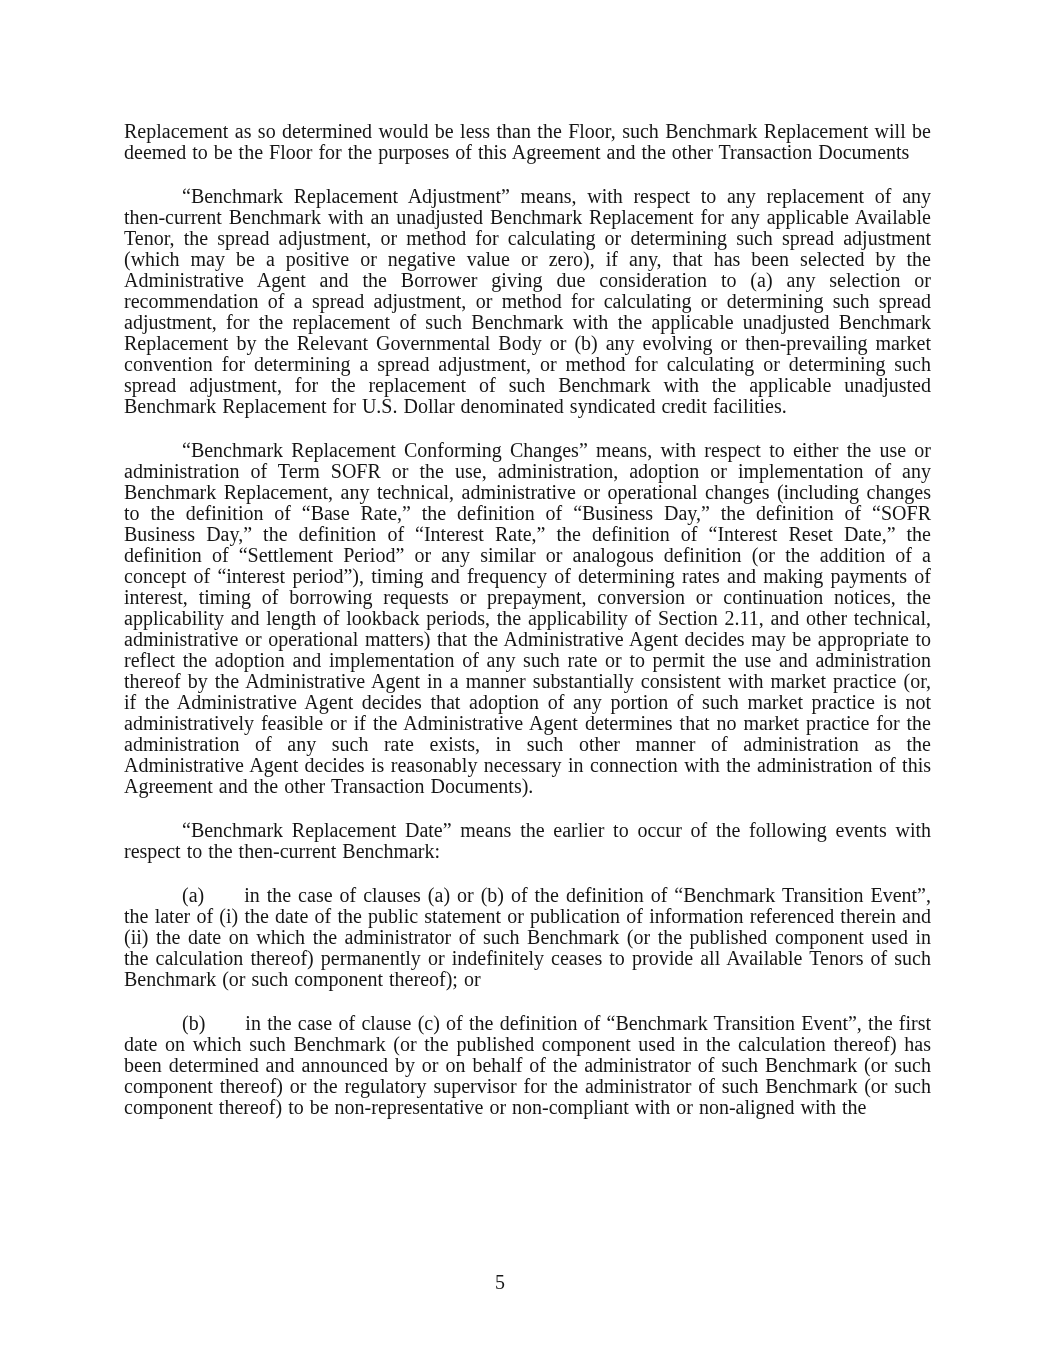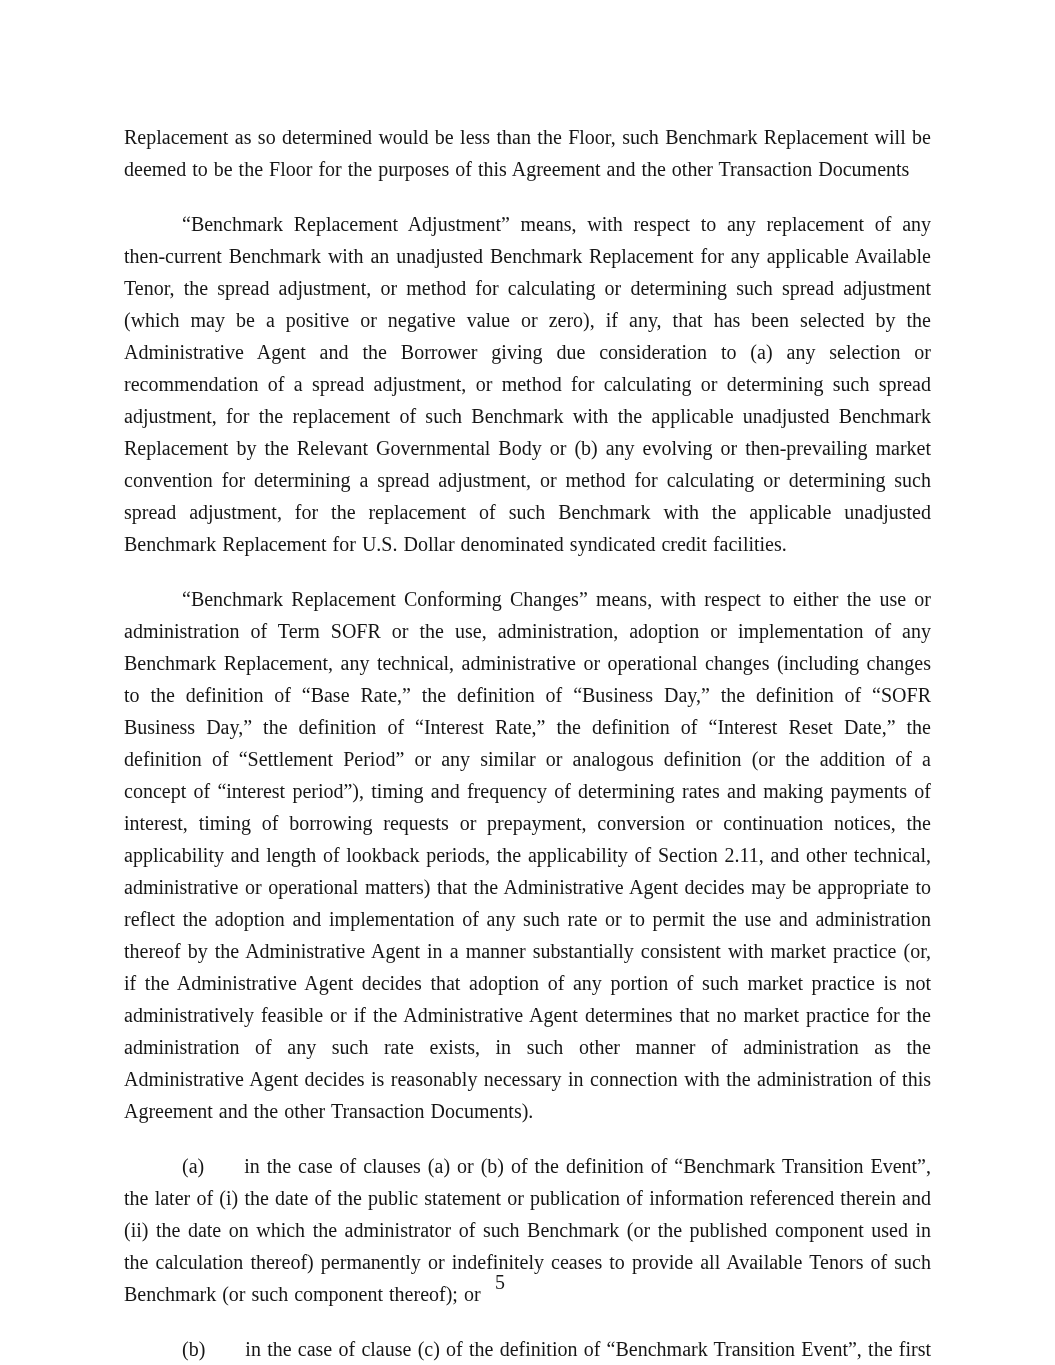--- a/index.html
+++ b/index.html
@@ -23,21 +23,21 @@
     background: #ffffff;
   }
   .doc-body {
     position: absolute;
     top: 121px;
     left: 124px;
     width: 807px;
   }
   p.para {
     font-size: 20px;
-    line-height: 32px;
+    line-height: 21px;
     text-align: justify;
     margin: 0 0 23px 0;
     word-spacing: 1px;
   }
   p.para.indent {
     text-indent: 58px;
   }
   .u {
     text-underline-offset: 3px;
   }
@@ -56,17 +56,18 @@
   }
 </style>
 </head>
 <body>
 
 <div class="page">
   <div class="doc-body">
       <p class="para"><span>Replacement as so determined would be less than the Floor, such Benchmark Replacement will be deemed to be the Floor for the purposes of this Agreement and the other Transaction Documents</span></p>
       <p class="para indent"><span>“</span><span class="u">Benchmark Replacement Adjustment</span><span>” means, with respect to any replacement of any then-current Benchmark with an unadjusted Benchmark Replacement for any applicable Available Tenor, the spread adjustment, or method for calculating or determining such spread adjustment (which may be a positive or negative value or zero), if any, that has been selected by the Administrative Agent and the Borrower giving due consideration to (a) any selection or recommendation of a spread adjustment, or method for calculating or determining such spread adjustment, for the replacement of such Benchmark with the applicable unadjusted Benchmark Replacement by the Relevant Governmental Body or (b) any evolving or then-prevailing market convention for determining a spread adjustment, or method for calculating or determining such spread adjustment, for the replacement of such Benchmark with the applicable unadjusted Benchmark Replacement for U.S. Dollar denominated syndicated credit facilities.</span></p>
       <p class="para indent"><span>“</span><span class="u">Benchmark Replacement Conforming Changes</span><span>” means, with respect to either the use or administration of Term SOFR or the use, administration, adoption or implementation of any Benchmark Replacement, any technical, administrative or operational changes (including changes to the definition of “Base Rate,” the definition of “Business Day,” the definition of “SOFR Business Day,” the definition of “Interest Rate,” the definition of “Interest Reset Date,” the definition of “Settlement Period” or any similar or analogous definition (or the addition of a concept of “interest period”), timing and frequency of determining rates and making payments of interest, timing of borrowing requests or prepayment, conversion or continuation notices, the applicability and length of lookback periods, the applicability of </span><span class="u">Section 2.11</span><span>, and other technical, administrative or operational matters) that the Administrative Agent decides may be appropriate to reflect the adoption and implementation of any such rate or to permit the use and administration thereof by the Administrative Agent in a manner substantially consistent with market practice (or, if the Administrative Agent decides that adoption of any portion of such market practice is not administratively feasible or if the Administrative Agent determines that no market practice for the administration of any such rate exists, in such other manner of administration as the Administrative Agent decides is reasonably necessary in connection with the administration of this Agreement and the other Transaction Documents).</span></p>
+      <p class="para indent"><span>“</span><span class="u">Benchmark Replacement Date</span><span>” means the earlier to occur of the following events with respect to the then-current Benchmark:</span></p>
       <p class="para indent"><span>(a)</span><span class="tab"></span><span>in the case of </span><span class="u">clauses (a)</span><span> or </span><span class="u">(b)</span><span> of the definition of “Benchmark Transition Event”, the later of (i) the date of the public statement or publication of information referenced therein and (ii) the date on which the administrator of such Benchmark (or the published component used in the calculation thereof) permanently or indefinitely ceases to provide all Available Tenors of such Benchmark (or such component thereof); or</span></p>
       <p class="para indent"><span>(b)</span><span class="tab"></span><span>in the case of </span><span class="u">clause (c)</span><span> of the definition of “Benchmark Transition Event”, the first date on which such Benchmark (or the published component used in the calculation thereof) has been determined and announced by or on behalf of the administrator of such Benchmark (or such component thereof) or the regulatory supervisor for the administrator of such Benchmark (or such component thereof) to be non-representative or non-compliant with or non-aligned with the</span></p>
     </div>
   <div class="page-number">5</div>
 </div>
 
 </body></html>

